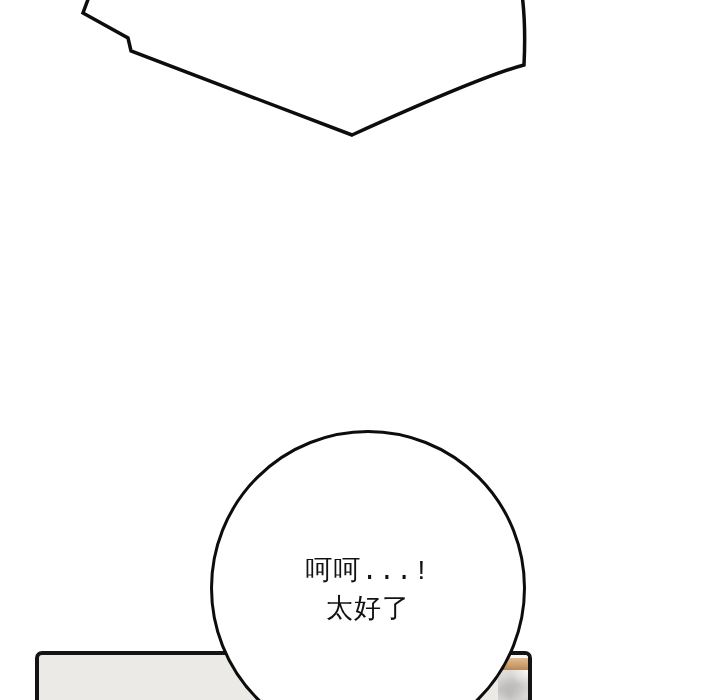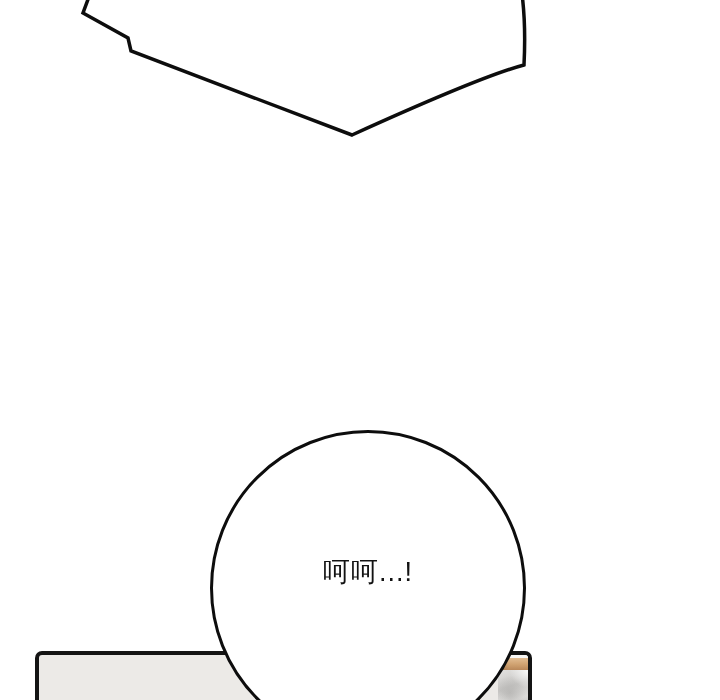--- a/index.html
+++ b/index.html
@@ -87,20 +87,21 @@
     width: 240px;
     text-align: center;
     font-size: 27px;
     line-height: 38px;
     color: #121212;
     letter-spacing: 1px;
     white-space: nowrap;
   }
   .bubble-text div {
     height: 38px;
+    font-family: Liberation Mono, monospace;
   }
 </style>
 </head>
 <body>
 
 <div class="stage">
 
   <svg class="shout-svg" viewBox="0 0 720 220" aria-hidden="true">
     <path d="M 90 -6
              L 83 13
@@ -116,15 +117,16 @@
       <div class="art-top-light"></div>
       <div class="art-tan"></div>
       <div class="art-fabric"></div>
     </div>
   </div>
 
   <div class="round-bubble"></div>
 
   <div class="bubble-text">
     <div>呵呵...!</div>
+    <div>太好了</div>
   </div>
 
 </div>
 
 </body></html>

